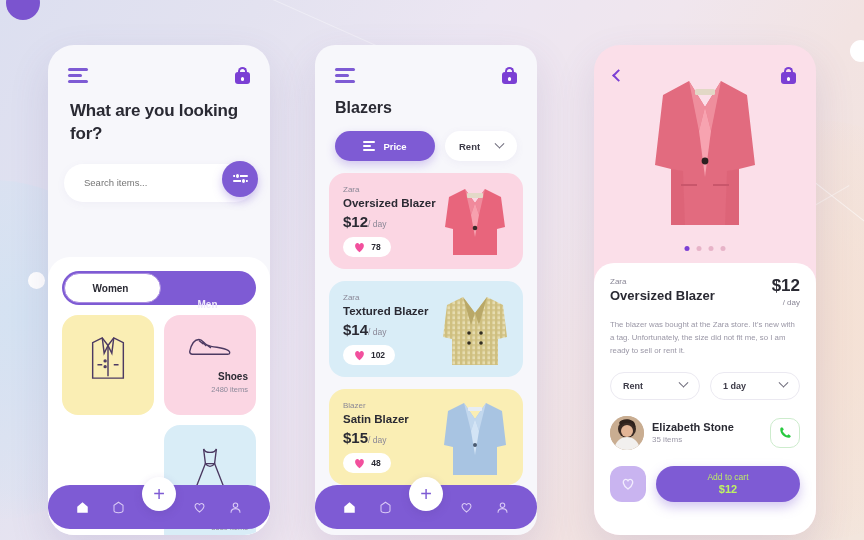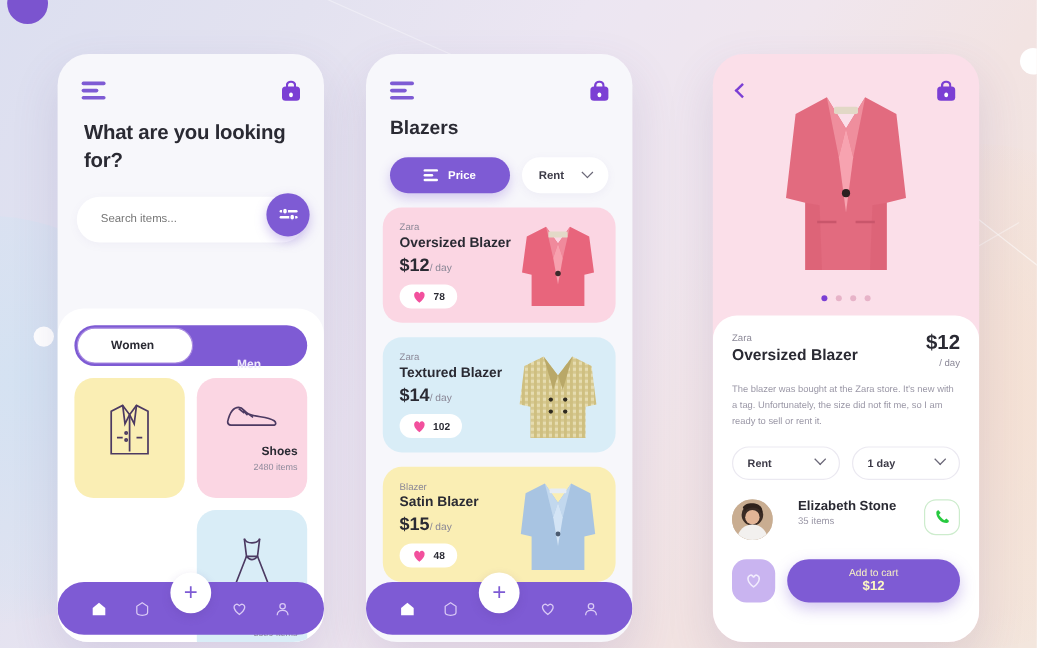--- a/index.html
+++ b/index.html
@@ -30,21 +30,21 @@
   .diag-line3 { position: absolute; left: 210px; top: 20px; width: 220px; height: 1px;
     background: rgba(255,255,255,0.35); transform: rotate(24deg); }
 
   .phone {
     position: absolute; width: 222px; height: 490px; top: 45px;
     border-radius: 26px; overflow: hidden;
     box-shadow: 0 16px 40px rgba(90,70,140,0.14);
     background: #f7f7fb;
   }
   #phone1 { left: 48px; }
-  #phone2 { left: 305px; }
+  #phone2 { left: 315px; border-radius: 20px; }
   #phone3 { left: 594px; background: #fbdfe9; }
 
   
   .ph-head { display: flex; align-items: center; justify-content: space-between;
     padding: 22px 20px 0 20px; }
   .hamb { width: 20px; display: flex; flex-direction: column; gap: 3.5px; cursor: pointer; }
   .hamb i { display: block; height: 2.6px; border-radius: 2px; background: #7e5bd4; }
   .hamb i:nth-child(1) { width: 20px; }
   .hamb i:nth-child(2) { width: 14px; }
   .hamb i:nth-child(3) { width: 20px; }
@@ -155,32 +155,32 @@
   .p3-brand { font-size: 8px; color: #8a8796; }
   .p3-name { font-size: 13px; font-weight: 700; color: #2a2a33; margin-top: 2px; }
   .p3-price { font-size: 17px; font-weight: 700; color: #2a2a33; text-align: right; line-height: 1; }
   .p3-per { font-size: 8px; color: #8a8796; text-align: right; margin-top: 4px; }
   .p3-desc { margin-top: 12px; font-size: 7.8px; line-height: 1.65; color: #9a97a6; }
   .p3-selects { display: flex; gap: 10px; margin-top: 14px; }
   .sel { flex: 1; height: 28px; border: 1px solid #ebe9f1; border-radius: 14px;
     display: flex; align-items: center; justify-content: space-between; padding: 0 12px;
     cursor: pointer; }
   .sel span { font-size: 9px; color: #3c3a47; font-weight: 600; }
-  .seller { display: flex; align-items: flex-start; gap: 21px; margin-top: 16px; }
+  .seller { display: flex; align-items: center; gap: 8px; margin-top: 16px; }
   .avatar { width: 34px; height: 34px; border-radius: 50%; overflow: hidden; flex: 0 0 34px;
     background: #cbb9a6; position: relative; }
   .s-info { flex: 1; }
   .s-name { font-size: 11px; font-weight: 700; color: #2a2a33; }
   .s-items { font-size: 8px; color: #9a97a6; margin-top: 2px; }
   .callbtn { width: 30px; height: 30px; border-radius: 10px; border: 1px solid #cdeccd;
     display: flex; align-items: center; justify-content: center; cursor: pointer; }
   .p3-actions { display: flex; gap: 10px; margin-top: 16px; align-items: center; }
   .fav { width: 36px; height: 36px; border-radius: 12px; background: #c9b4f0;
     display: flex; align-items: center; justify-content: center; cursor: pointer; flex: 0 0 36px; }
-  .addcart { flex: 1; height: 36px; border-radius: 18px; background: #7e5bd4; color: #fef9c3;
+  .addcart { flex: 1; height: 36px; border-radius: 18px; background: #7e5bd4; color: #bef264;
     display: flex; flex-direction: column; align-items: center; justify-content: center;
     cursor: pointer; box-shadow: 0 5px 12px rgba(126,91,212,0.35); text-align: center; }
   .addcart .l1 { font-size: 8.5px; font-weight: 500; opacity: 0.95; }
   .addcart .l2 { font-size: 11px; font-weight: 700; margin-top: 1px; }
 </style>
 </head>
 <body>
 
 <div class="bg-layer">
   <div class="bg-blob blob-blue"></div>

